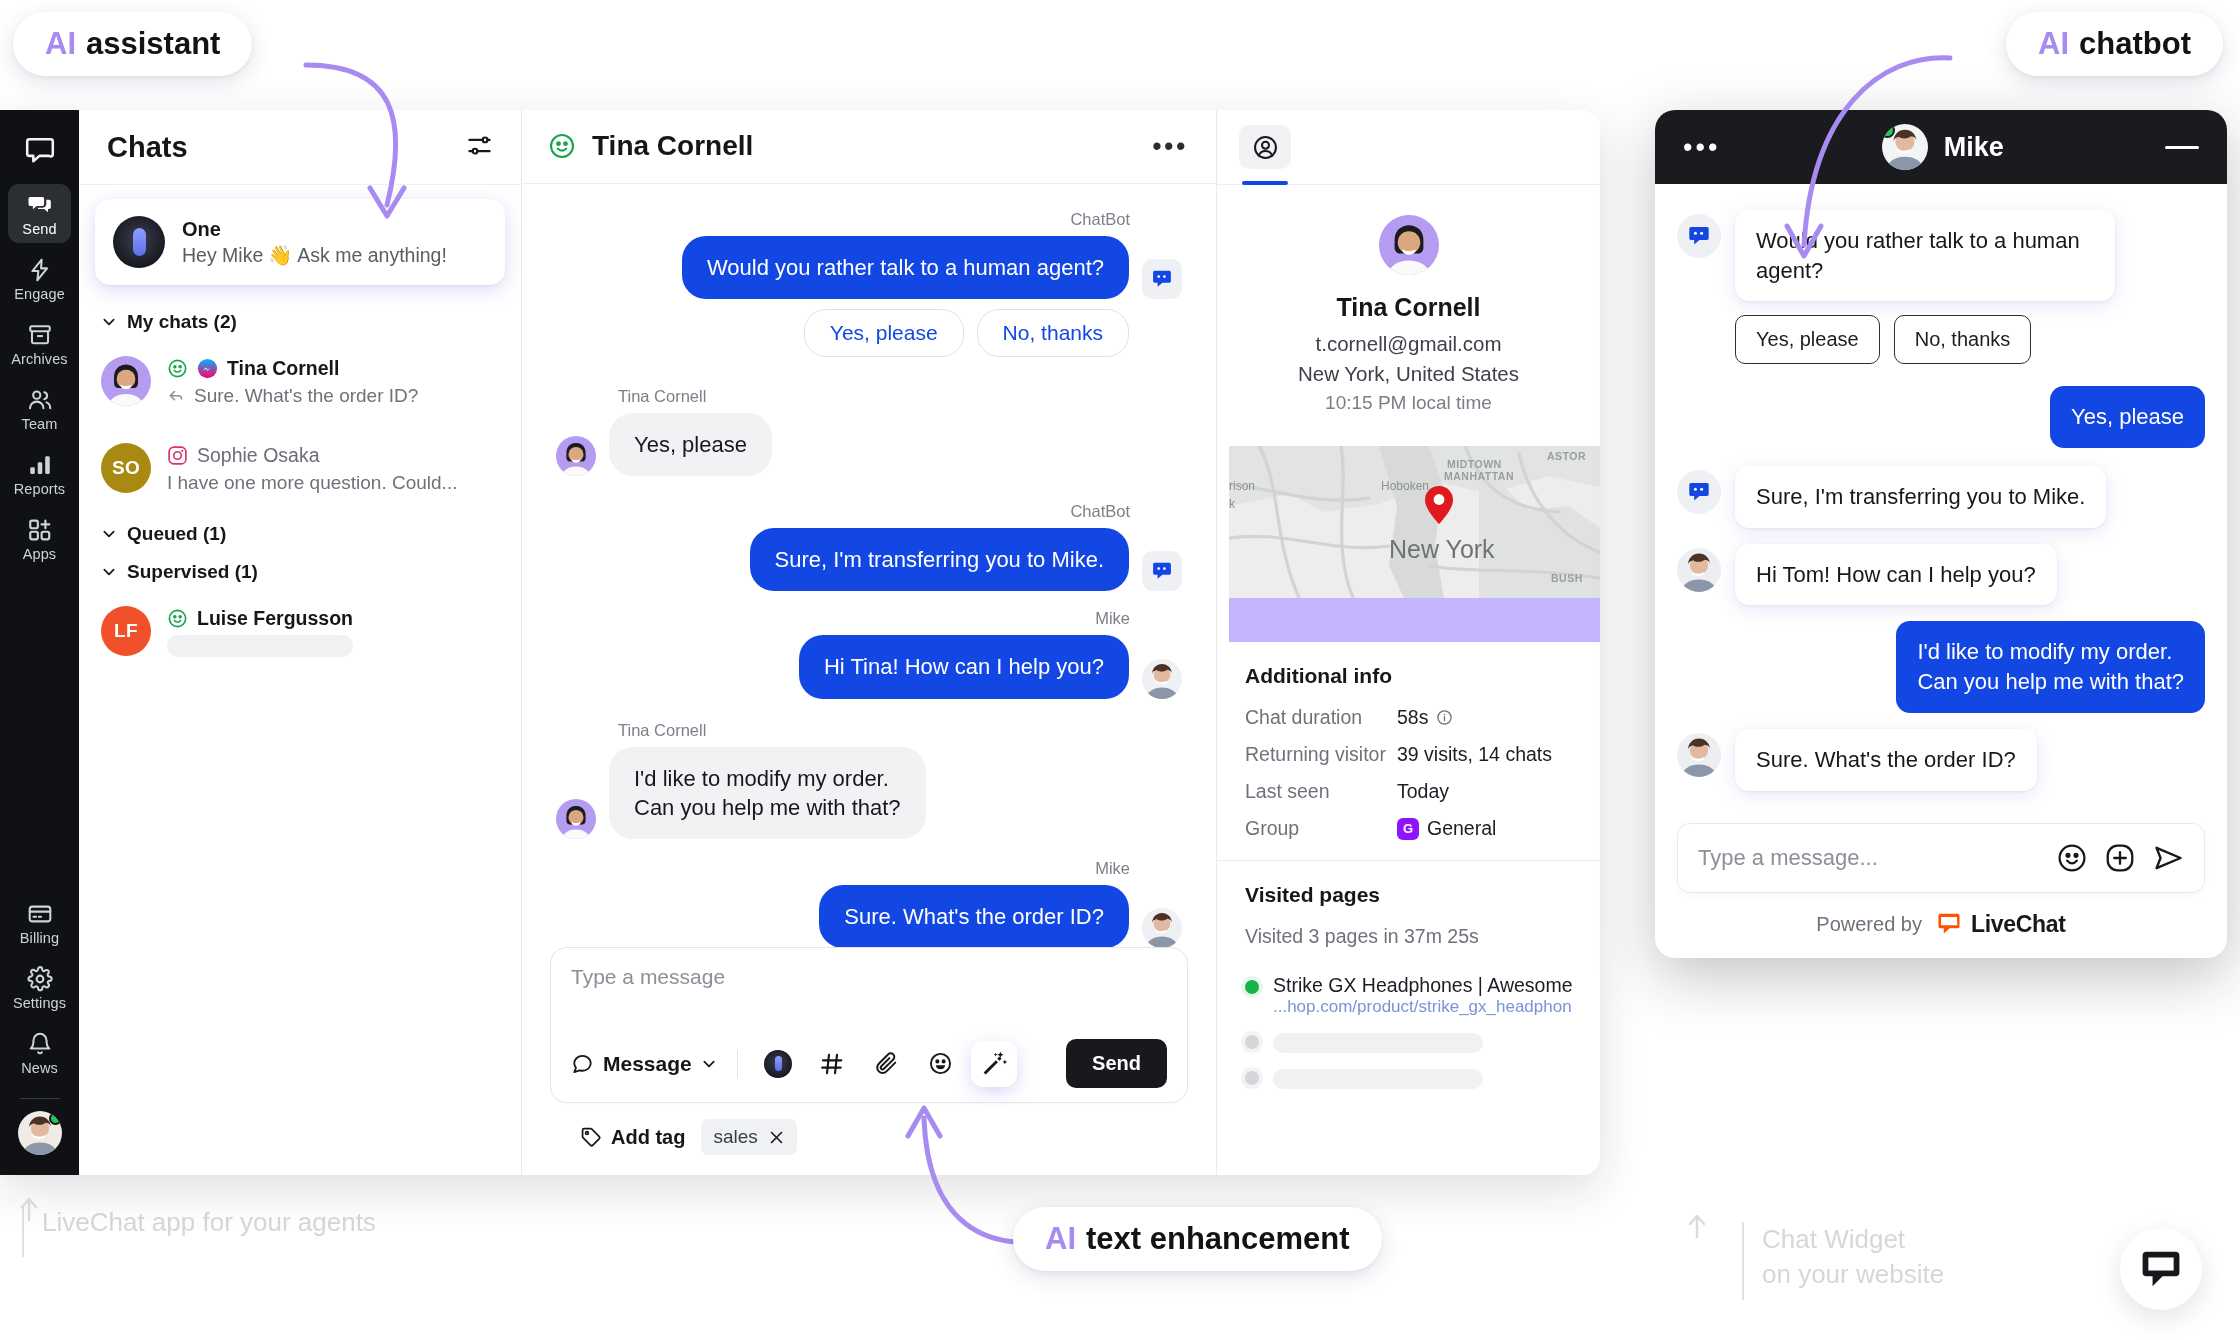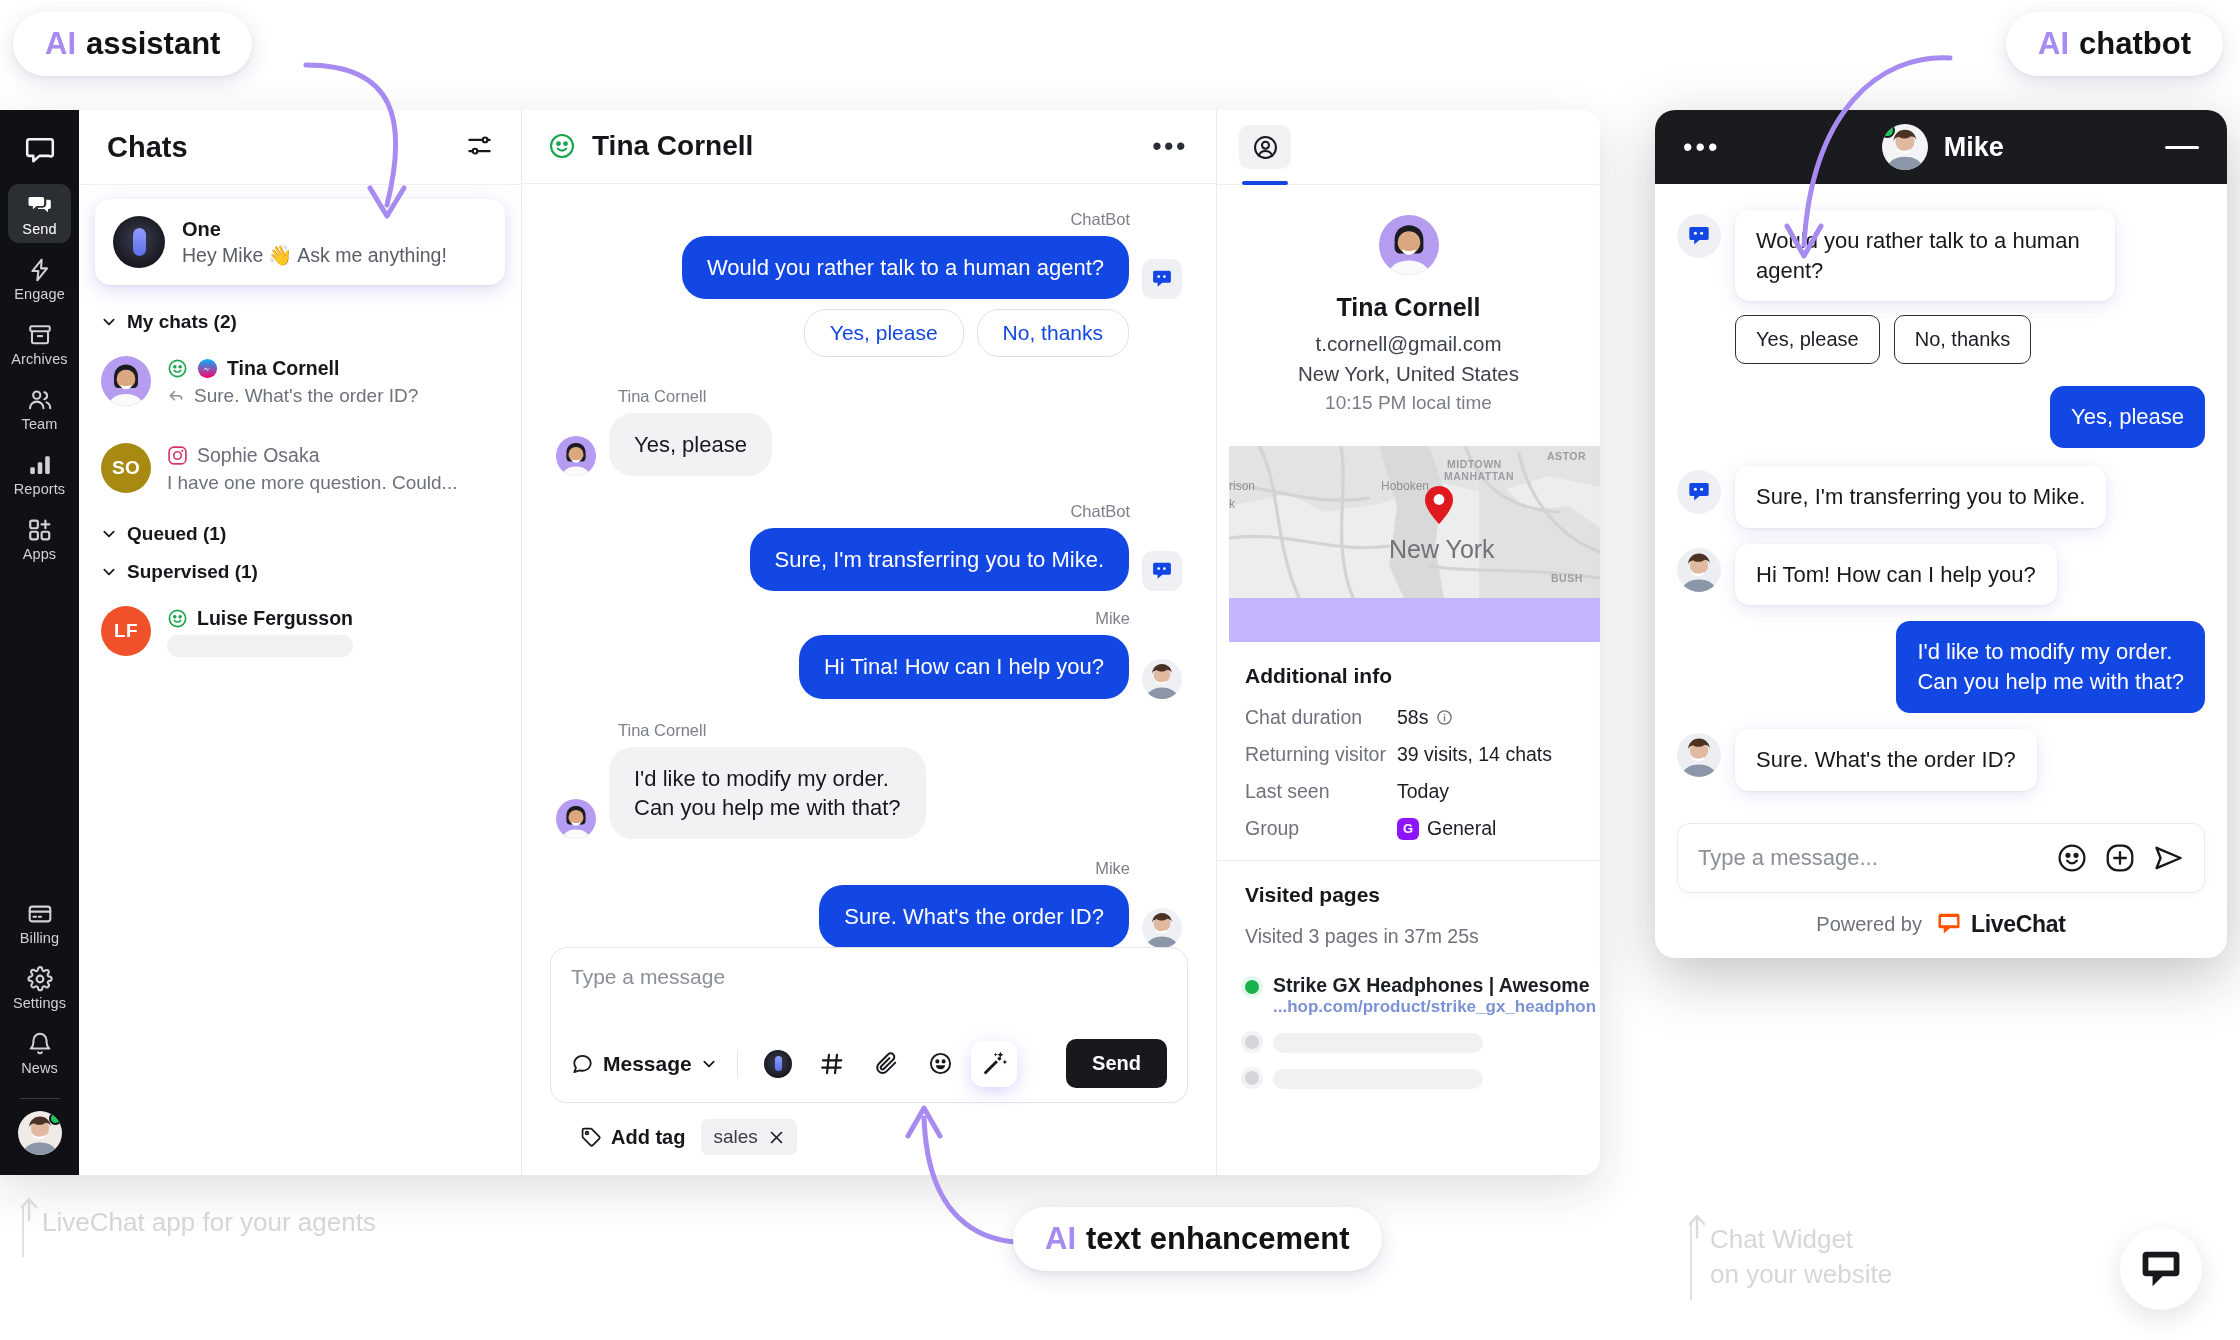--- a/index.html
+++ b/index.html
@@ -160,21 +160,21 @@
   .sec + .sec { border-top: 1px solid #ededef; }
   .sec-title { font-size: 21px; font-weight: bold; color: #15171b; margin-bottom: 18px; }
   .kv { display: flex; align-items: center; margin-bottom: 14px; font-size: 19.5px; }
   .kv .k { color: #6e727b; width: 152px; flex: 0 0 152px; }
   .kv .v { color: #1b1e24; display: flex; align-items: center; gap: 8px; }
   .gbadge { width: 22px; height: 22px; border-radius: 6px; background: #9013fe; color: #fff; font-size: 13px; font-weight: bold; display: flex; align-items: center; justify-content: center; }
   .vp-sum { font-size: 19.5px; color: #6e727b; margin-bottom: 26px; }
   .vp-item { display: flex; gap: 14px; margin-bottom: 12px; }
   .vp-bullet { width: 14px; height: 14px; border-radius: 50%; background: #19b24b; flex: 0 0 14px; margin-top: 6px; box-shadow: 0 0 0 4px #e6f6ec; }
   .vp-bullet.gray { background: #d3d5d9; box-shadow: 0 0 0 4px #f2f3f5; }
-  .vp-txt { min-width: 0; font-weight: bold; }
+  .vp-txt { min-width: 0; }
   .vp-t { font-size: 19.5px; color: #1b1e24; white-space: nowrap; }
   .vp-u { font-size: 17px; color: #7b92d6; white-space: nowrap; }
 
   
   .widget {
     position: absolute; right: 13px; top: 110px; width: 572px;
     border-radius: 20px; background: #fff; overflow: hidden;
     box-shadow: 0 18px 60px rgba(20,22,35,.26);
     z-index: 40;
   }
@@ -248,21 +248,21 @@
   </svg>
 
   <div class="foot-note" style="left:22px; top:1205px;">
     <div class="foot-rule" style="height:52px;"></div>
     <div>LiveChat app for your agents</div>
   </div>
   <svg class="arrow-svg" style="left:18px; top:1196px;" width="22" height="26" viewBox="0 0 22 26">
     <path d="M11 24 L11 4 M4 11 L11 3 L18 11" stroke="#d9dadd" stroke-width="2.4" fill="none" stroke-linecap="round" stroke-linejoin="round"></path>
   </svg>
 
-  <div class="foot-note" style="left:1690px; top:1222px;">
+  <div class="foot-note" style="left:1742px; top:1222px;">
     <div class="foot-rule" style="height:78px;"></div>
     <div>
       <div>Chat Widget</div>
       <div>on your website</div>
     </div>
   </div>
   <svg class="arrow-svg" style="left:1686px; top:1213px;" width="22" height="26" viewBox="0 0 22 26">
     <path d="M11 24 L11 4 M4 11 L11 3 L18 11" stroke="#d9dadd" stroke-width="2.4" fill="none" stroke-linecap="round" stroke-linejoin="round"></path>
   </svg>
 

